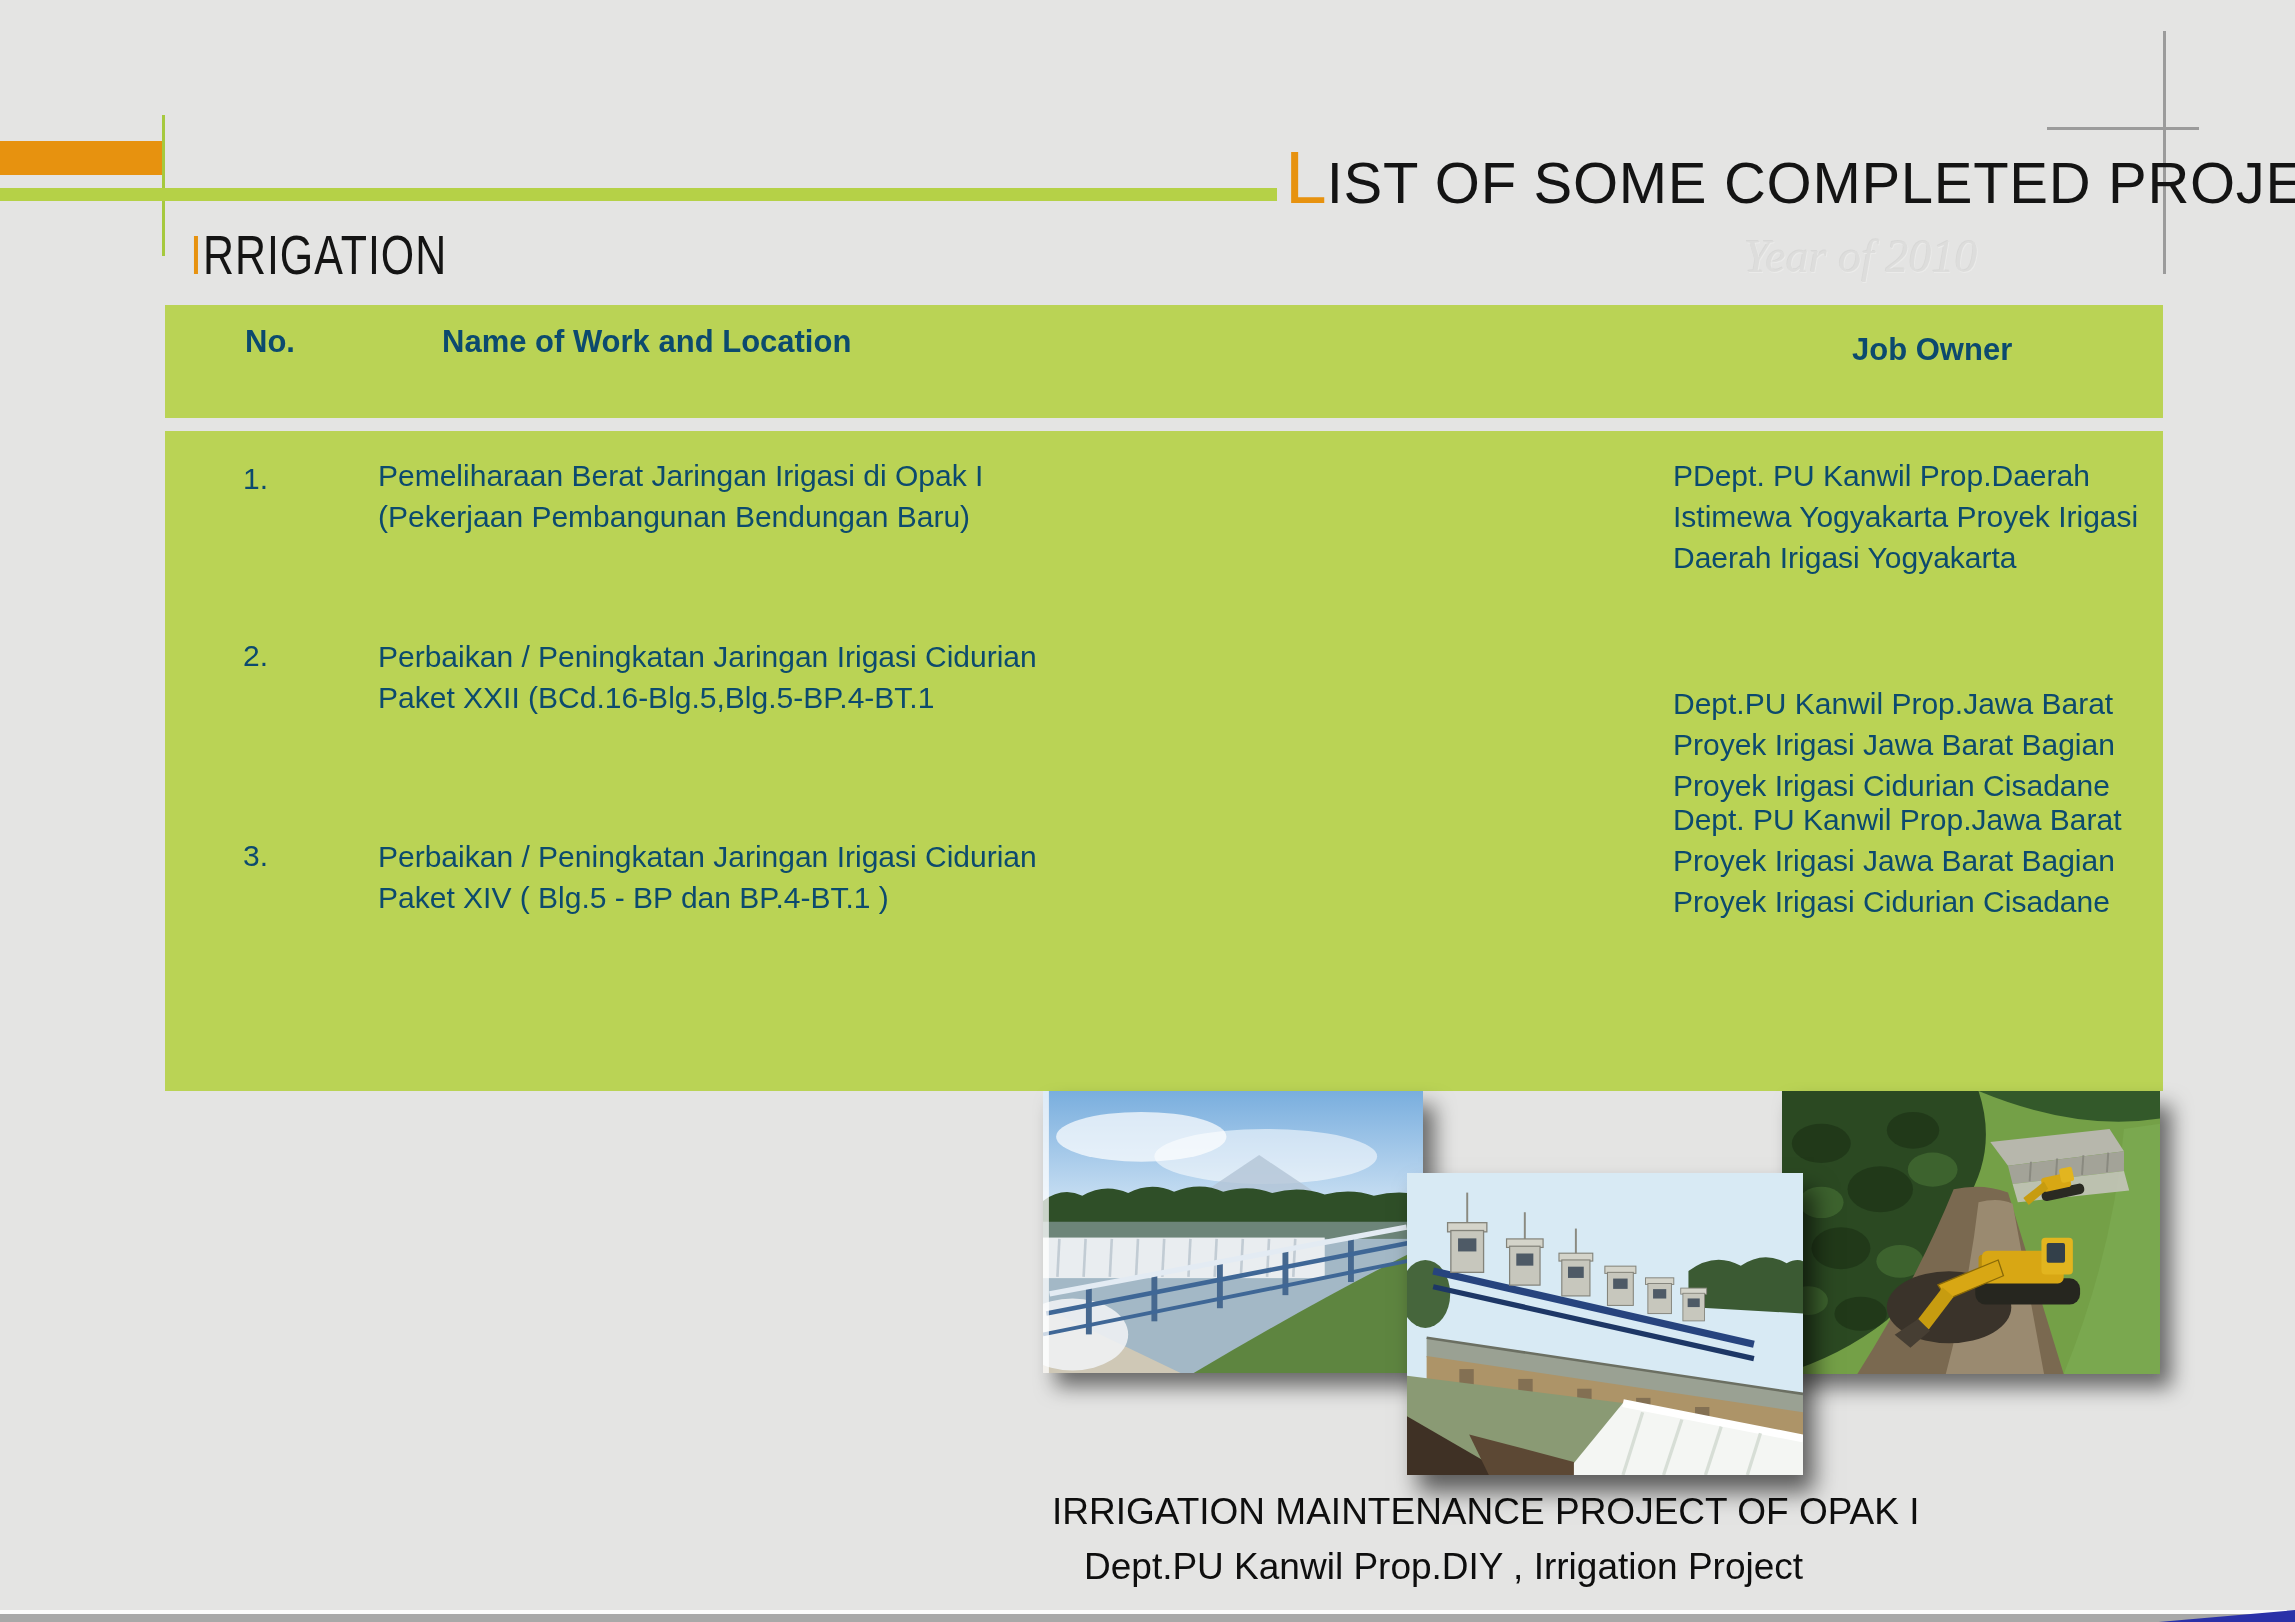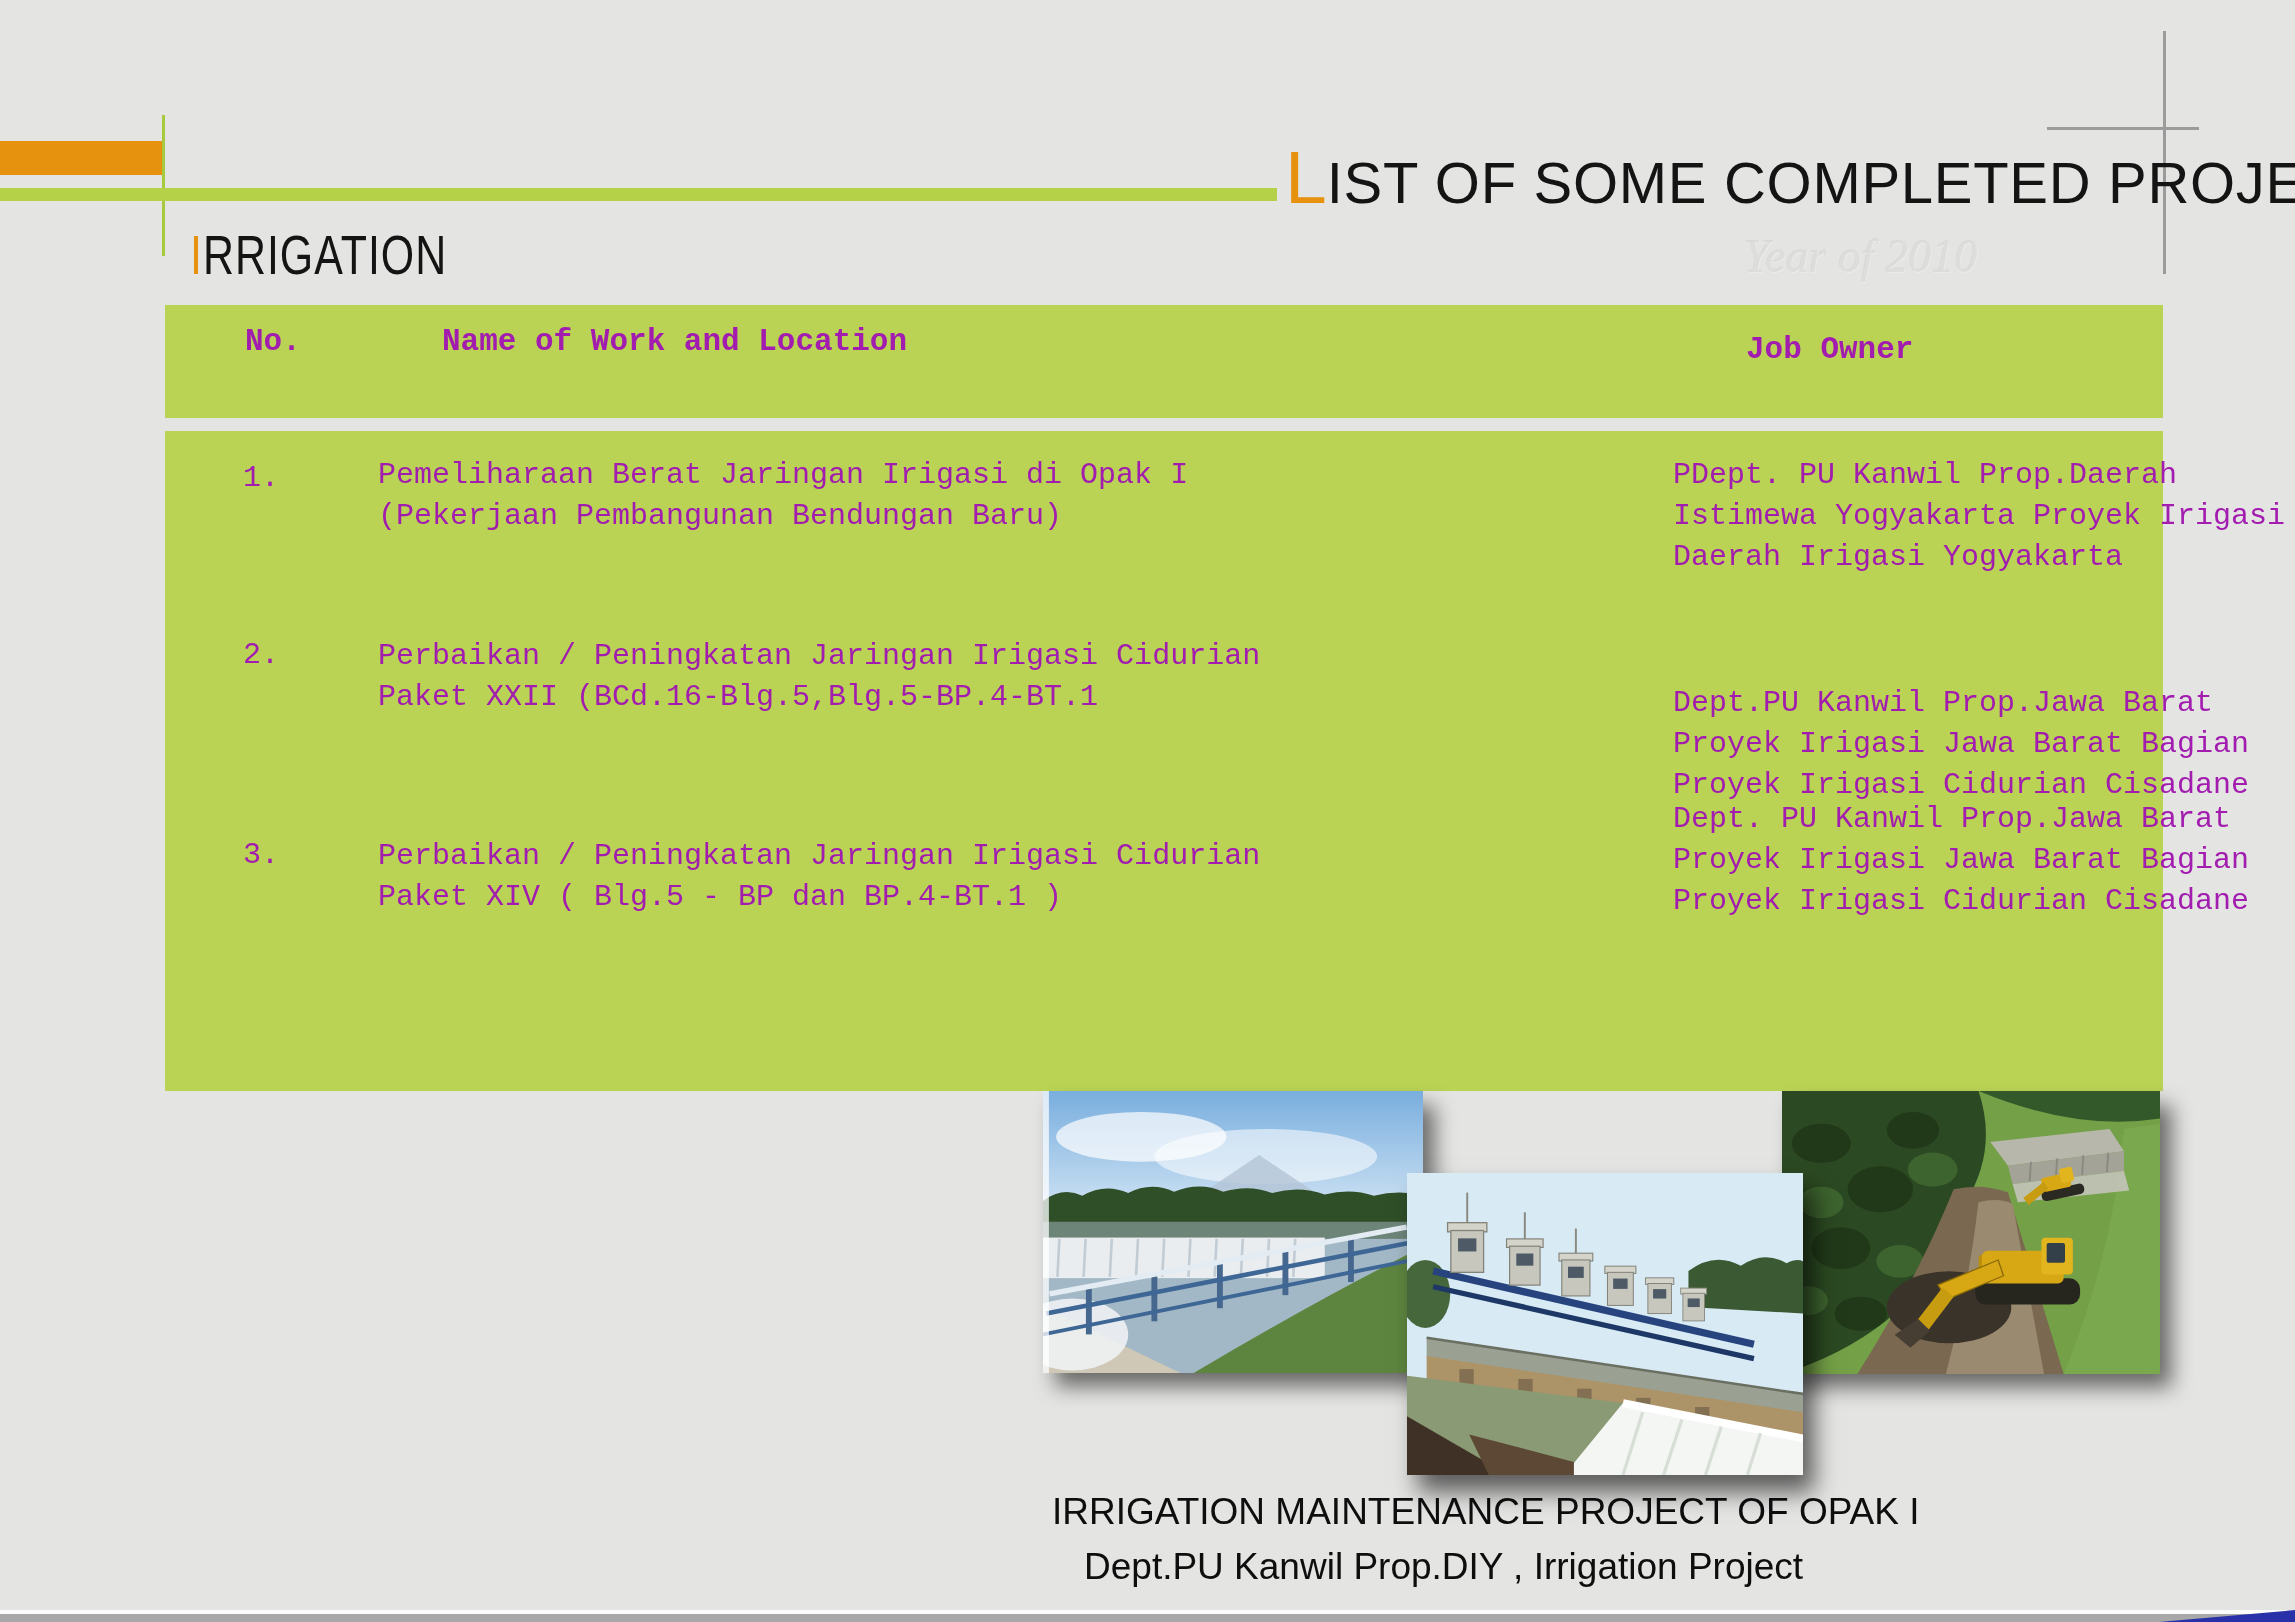--- a/index.html
+++ b/index.html
@@ -25,25 +25,25 @@
     font-style:italic;font-size:46px;color:#d9d9d7;opacity:.55;
     text-shadow:0.7px 0.7px 0 #f2f2f1, -0.7px -0.7px 0 #cfcfce;white-space:nowrap;}
   
   .section{position:absolute;left:190px;top:228px;white-space:nowrap;
     font-size:55px;line-height:1;font-weight:400;color:#141414;
     transform:scaleX(.78);transform-origin:left top;letter-spacing:1.3px;}
   .section .big{color:#e7920f;}
   
   .tbl-head{position:absolute;left:165px;top:305px;width:1998px;height:113px;background:#bad355;}
   .tbl-body{position:absolute;left:165px;top:431px;width:1998px;height:660px;background:#bad355;}
-  .serif{font-family:Liberation Mono, monospace;color:#a21caf;}
+  .serif{font-family:Liberation Sans, sans-serif;color:#0c4a6e;}
   .th{position:absolute;font-weight:700;font-size:31px;line-height:37px;white-space:nowrap;}
   .th-no{left:245px;top:323px;}
   .th-work{left:442px;top:323px;}
-  .th-owner{left:1746px;top:331px;}
+  .th-owner{left:1852px;top:331px;}
   .cell{position:absolute;font-size:30px;line-height:41px;white-space:nowrap;}
   .num1{left:243px;top:458px;} .num2{left:243px;top:635px;} .num3{left:243px;top:835px;}
   .work1{left:378px;top:455px;} .work2{left:378px;top:636px;} .work3{left:378px;top:836px;}
   .own1{left:1673px;top:455px;} .own2{left:1673px;top:652px;margin-top:31px;} .own3{left:1673px;top:799px;}
   
   .photo{position:absolute;box-shadow:11.8px 14.4px 19.6px rgba(0,0,0,.55);}
   .photo svg{display:block;width:100%;height:100%;}
   .photo1{left:1043px;top:1091px;width:380px;height:282px;z-index:2;}
   .photo2{left:1407px;top:1173px;width:396px;height:302px;z-index:3;box-shadow:10.5px 17px 22px rgba(0,0,0,.6);}
   .photo3{left:1782px;top:1091px;width:378px;height:283px;z-index:2;}

